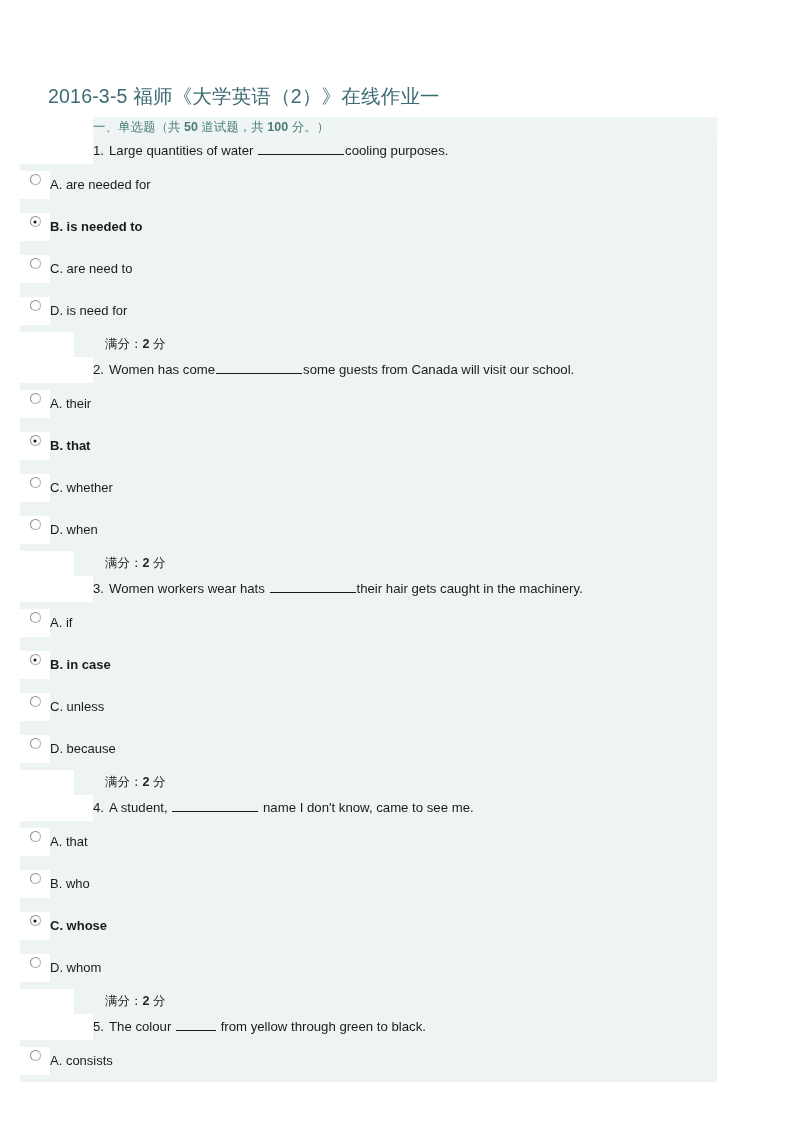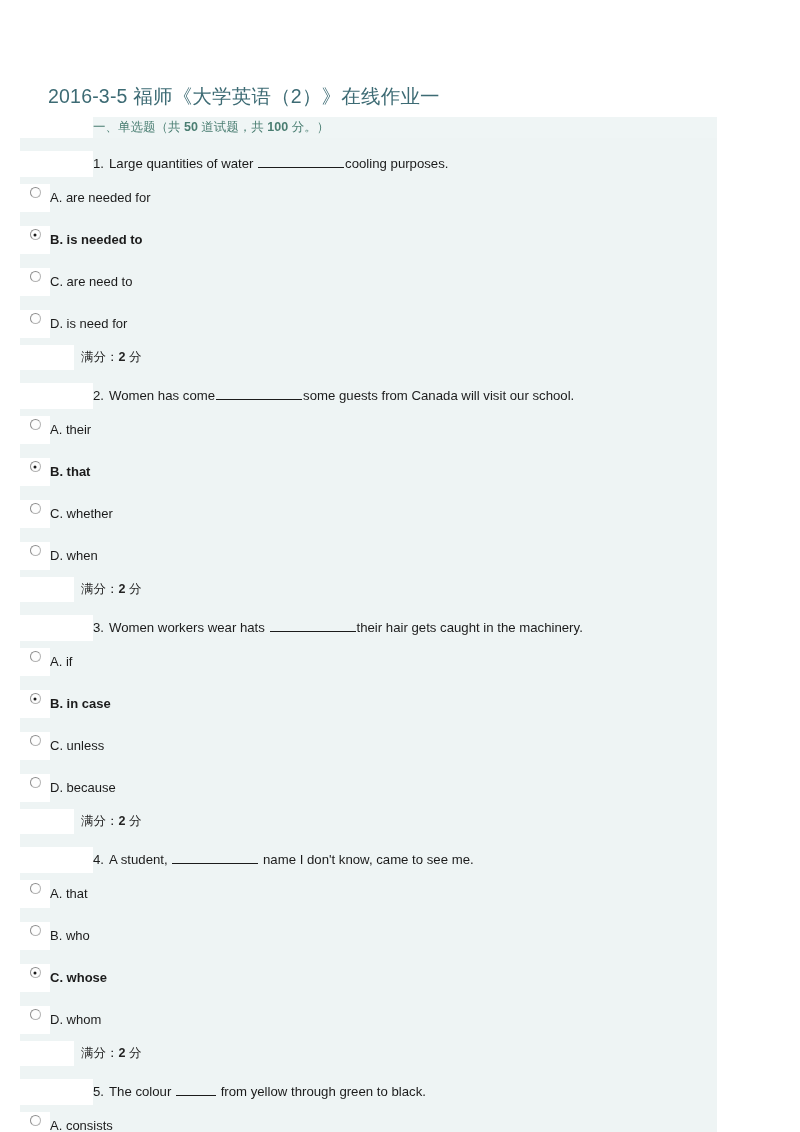--- a/index.html
+++ b/index.html
@@ -68,21 +68,20 @@
     white-space: nowrap;
   }
   .section-title b { font-weight: 700; }
 
   
   .q-row {
     display: flex;
     align-items: flex-start;
     min-height: 26px;
     background: #eef4f4;
-    margin-top: 13px;
   }
   .q-row .gutter {
     width: 73px;
     flex: 0 0 73px;
     align-self: stretch;
     min-height: 26px;
     background: #ffffff;
   }
   .q-text {
     font-size: 13.2px;
@@ -112,21 +111,21 @@
   .score-row .gutter {
     width: 54px;
     flex: 0 0 54px;
     height: 25px;
     background: #ffffff;
   }
   .score-text {
     font-size: 12.5px;
     color: #242424;
     line-height: 25px;
-    padding-left: 7px;
+    padding-left: 31px;
     white-space: nowrap;
   }
   .score-text b { font-weight: 700; }
 
   
   .opt-row {
     display: flex;
     align-items: center;
     height: 42px;
     background: #eef4f4;

